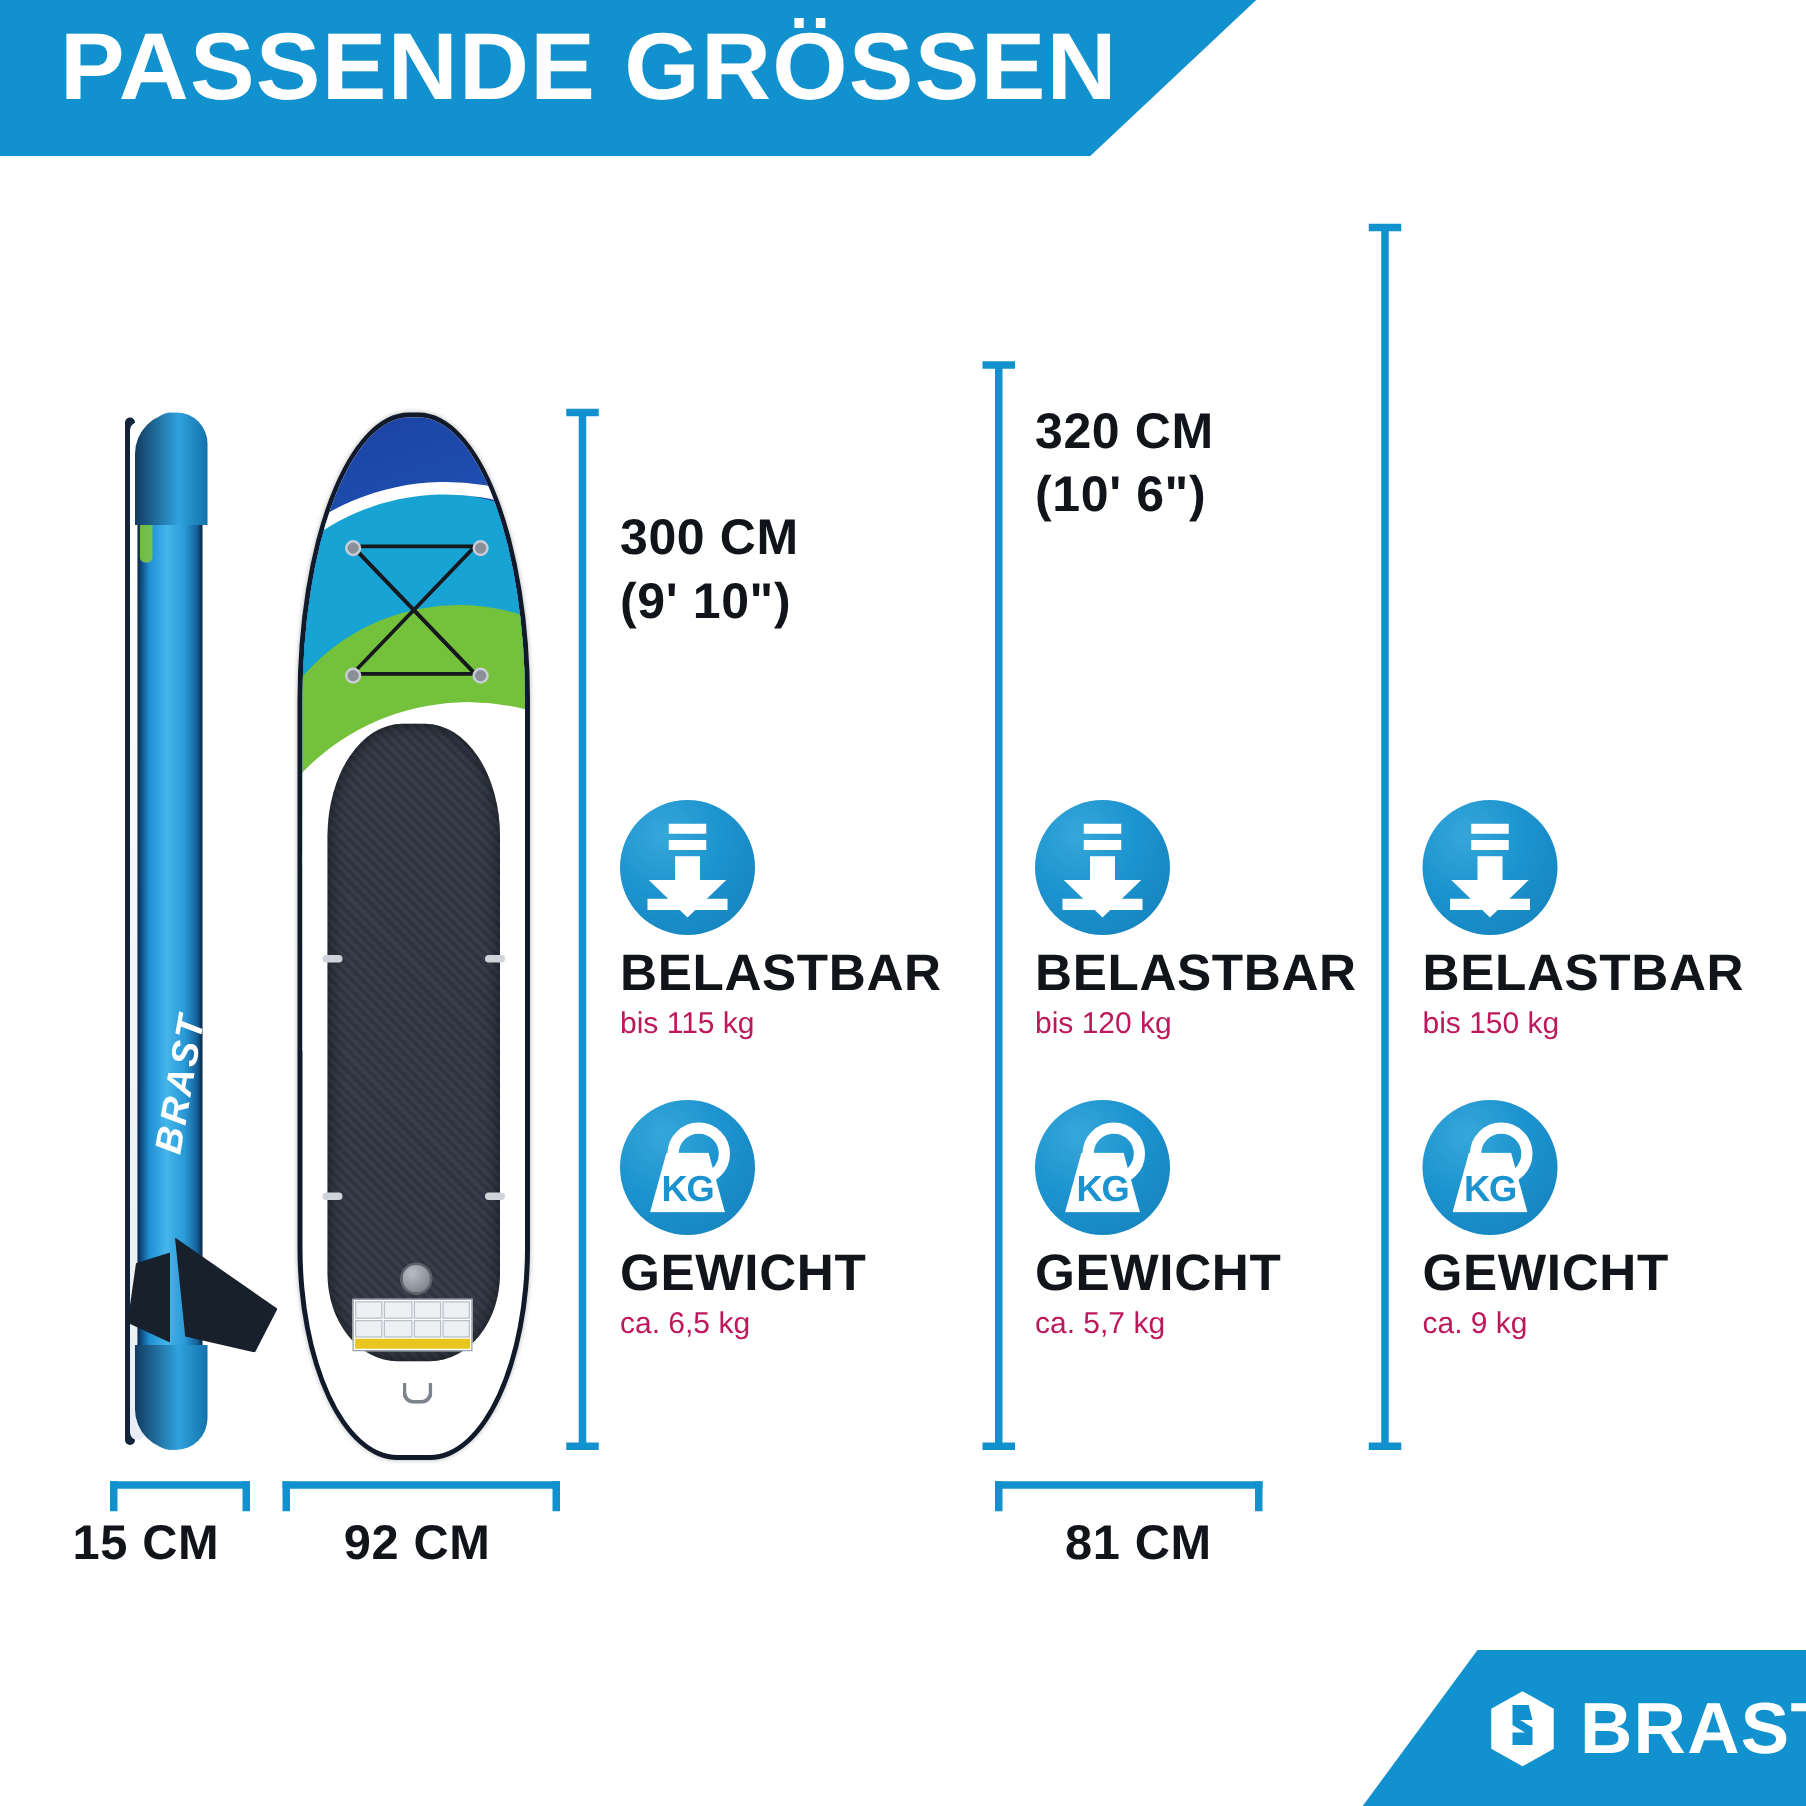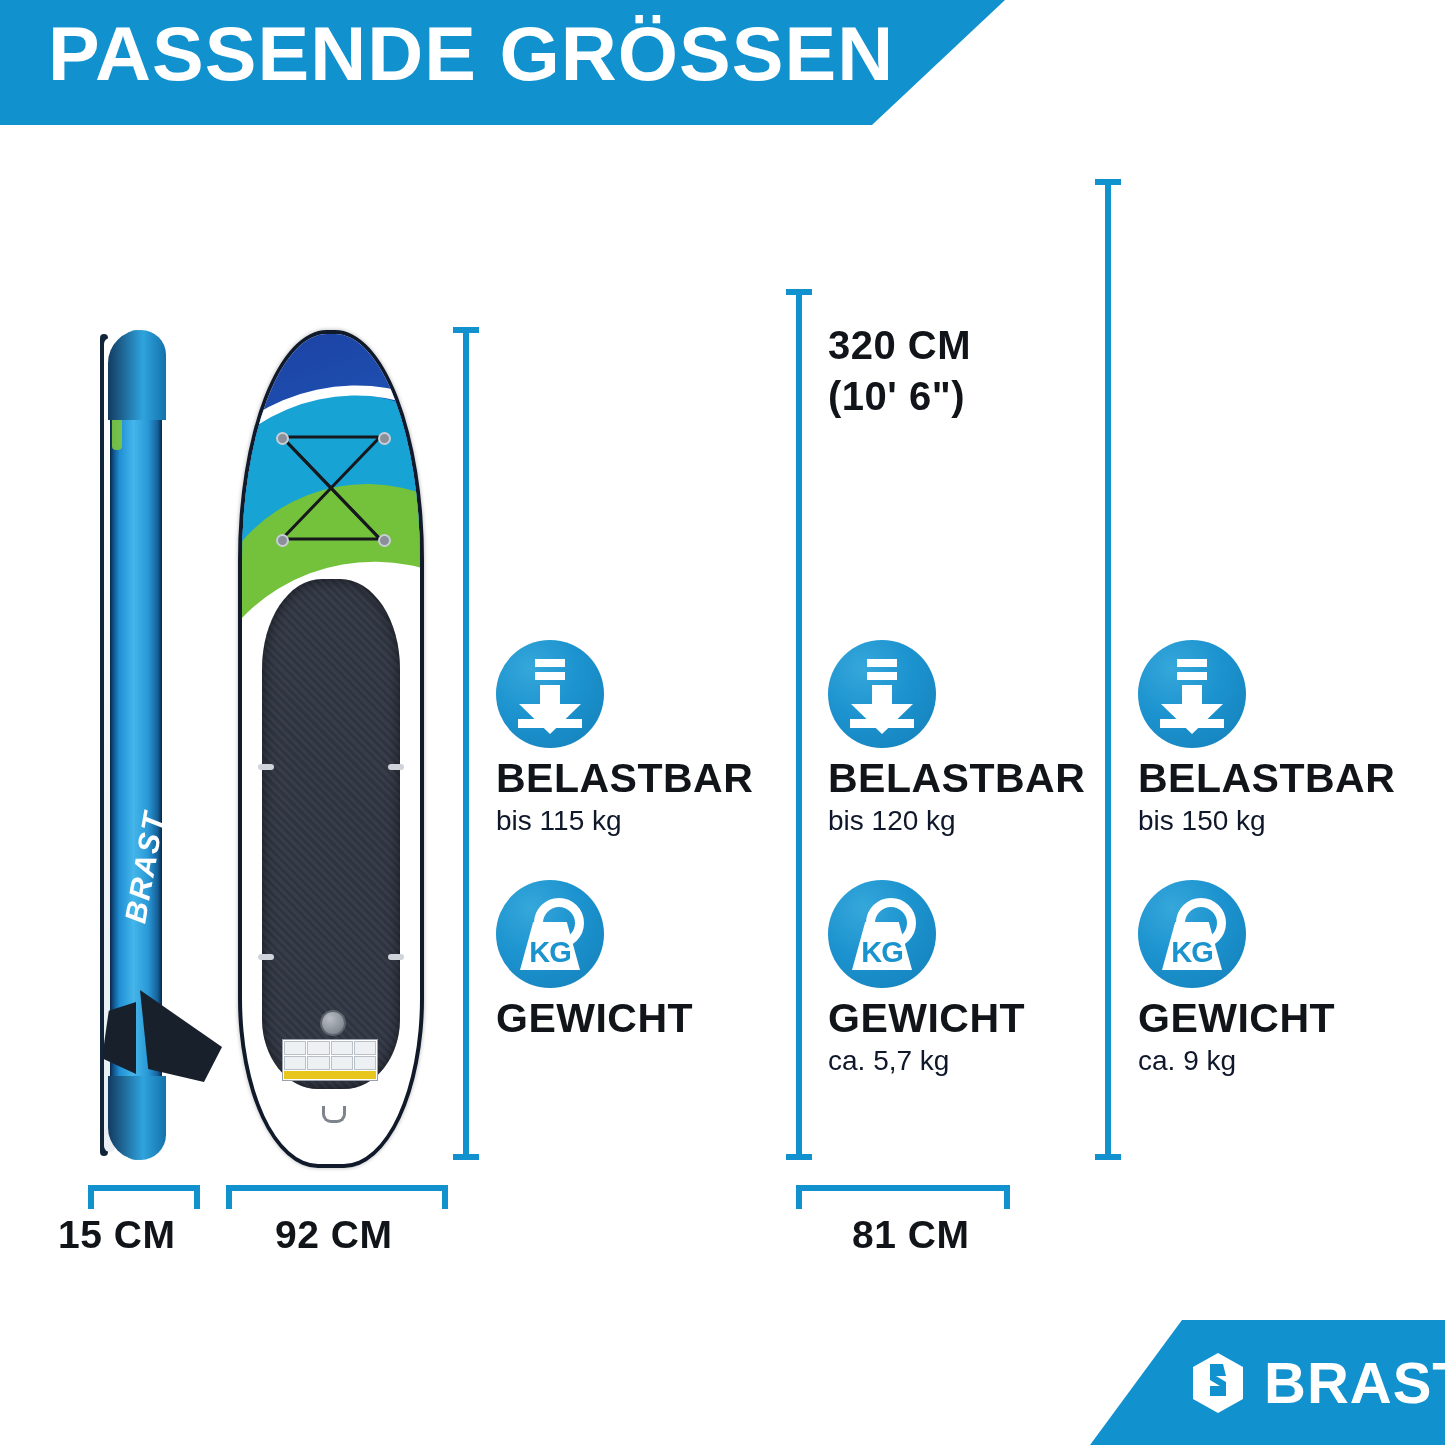--- a/index.html
+++ b/index.html
@@ -177,21 +177,21 @@
     width:108px;height:108px;border-radius:50%;
     background:radial-gradient(circle at 32% 26%,#35a7da 0%,#1c93cf 45%,#137fb8 100%);
     position:relative;
   }
   .spec-title{
     font-size:41px;font-weight:bold;color:#111418;
     margin-top:10px;letter-spacing:.5px;line-height:1;
     white-space:nowrap;
   }
   .spec-value{
-    font-size:28px;color:#0f172a;margin-top:8px;line-height:1;
+    font-size:24px;color:#be185d;margin-top:8px;line-height:1;
     white-space:nowrap;
   }
 
   
   .ic-arrow-seg{position:absolute;background:#ffffff;}
   .ic-arrow-head{
     position:absolute;width:0;height:0;
     border-left:31px solid transparent;
     border-right:31px solid transparent;
     border-top:30px solid #ffffff;
@@ -296,40 +296,45 @@
         <div class="sticker-bar"></div>
       </div>
       <div class="tail-dring"></div>
     </div>
   </div>
 
   <div class="vline" style="left:463px;top:330px;height:830px;"></div>
   <div class="vcap" style="left:453px;top:327px;"></div>
   <div class="vcap" style="left:453px;top:1154px;"></div>
 
+  <div class="size-label" style="left:496px;top:405px;">
+    <span>300 CM</span>
+    <span class="sub">(9' 10")</span>
+  </div>
 
   <div class="spec" style="left:496px;top:640px;">
     <div class="spec-icon">
       <div class="ic-arrow-seg" style="left:39px;top:19px;width:30px;height:8px;"></div>
       <div class="ic-arrow-seg" style="left:39px;top:32px;width:30px;height:8px;"></div>
       <div class="ic-arrow-seg" style="left:44px;top:45px;width:20px;height:22px;"></div>
       <div class="ic-arrow-head" style="left:23px;top:64px;"></div>
       <div class="ic-arrow-base" style="left:22px;top:79px;width:64px;height:9px;"></div>
     </div>
     <div class="spec-title">BELASTBAR</div>
     <div class="spec-value">bis 115 kg</div>
   </div>
 
   <div class="spec" style="left:496px;top:880px;">
     <div class="spec-icon">
       <div class="ic-w-ring" style="left:38px;top:18px;width:32px;height:32px;"></div>
       <div class="ic-w-body" style="left:24px;top:42px;width:60px;height:48px;"></div>
       <div class="ic-w-kg" style="left:0;top:56px;">KG</div>
     </div>
     <div class="spec-title">GEWICHT</div>
+    <div class="spec-value">ca. 6,5 kg</div>
   </div>
 
   <div class="vline" style="left:796px;top:292px;height:868px;"></div>
   <div class="vcap" style="left:786px;top:289px;"></div>
   <div class="vcap" style="left:786px;top:1154px;"></div>
 
   <div class="size-label" style="left:828px;top:320px;">
     <span>320 CM</span>
     <span class="sub">(10' 6")</span>
   </div>

